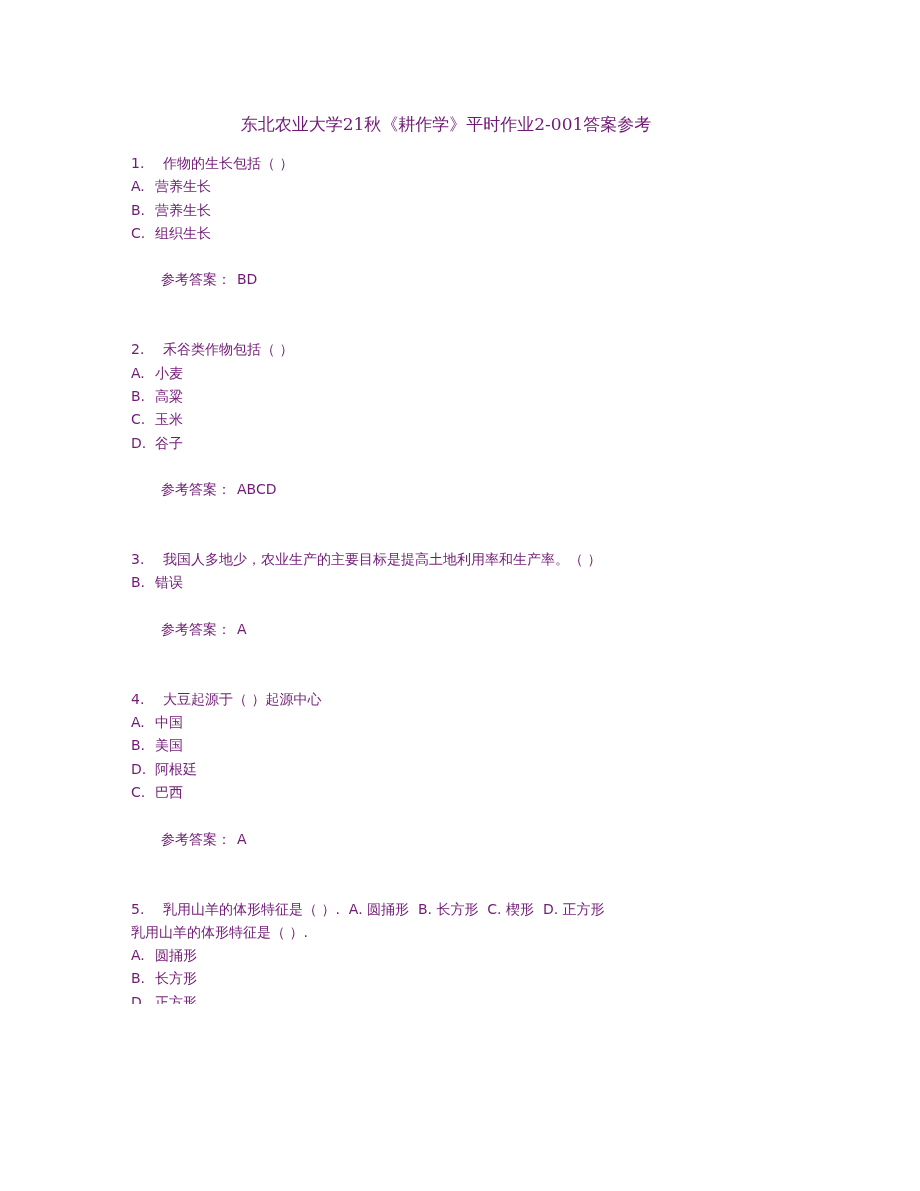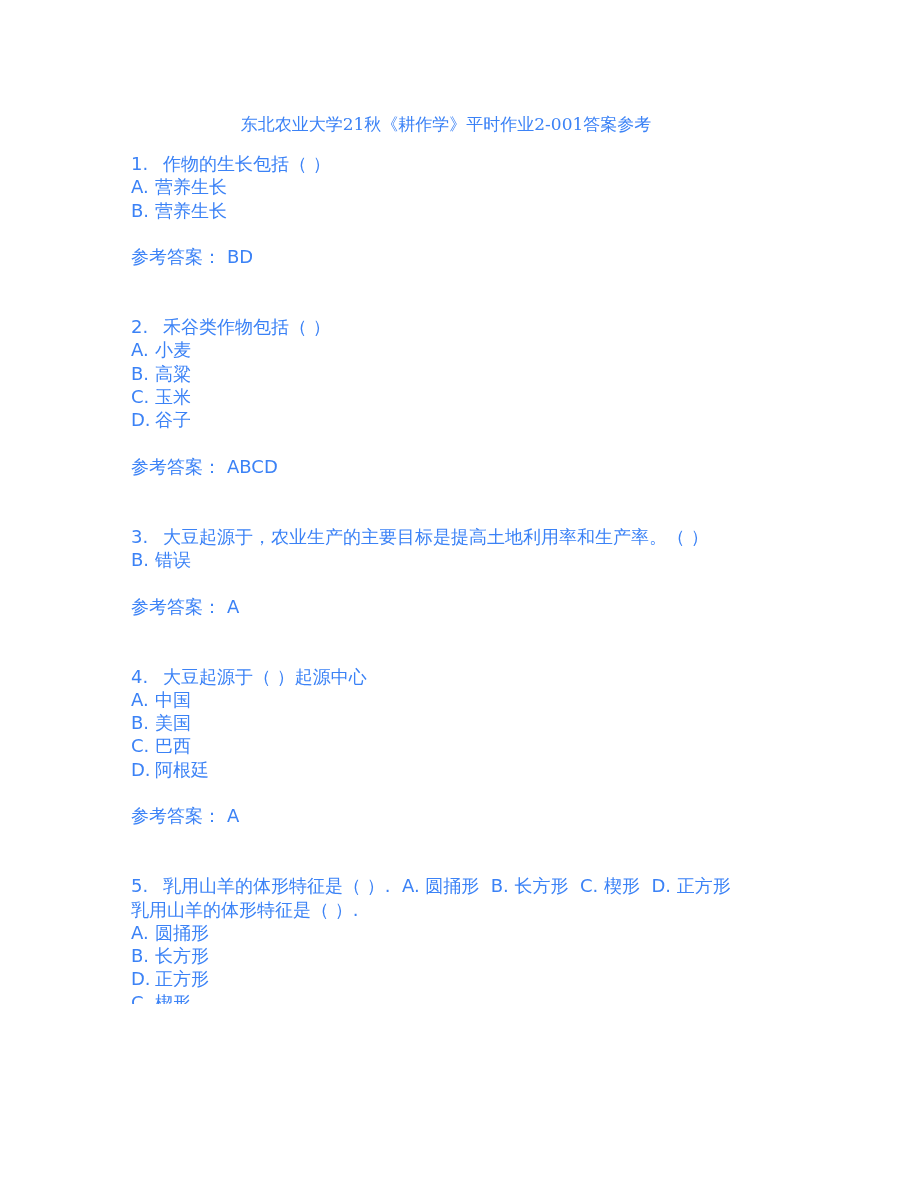--- a/index.html
+++ b/index.html
@@ -5,99 +5,101 @@
   html, body {
     margin: 0;
     padding: 0;
     background: #ffffff;
   }
   .page {
     position: relative;
     width: 920px;
     height: 1004px;
     background: #ffffff;
-    color: #3b82f6;
+    color: #701a75;
     overflow: hidden;
     font-family: "DejaVu Sans", "Liberation Sans", sans-serif;
   }
   .doc-title {
     margin-top: 112px;
     text-align: center;
     transform: translateX(-14px);
     font-family: "DejaVu Serif", "Liberation Serif", serif;
     font-size: 17px;
     line-height: 24px;
     font-weight: 400;
     white-space: pre-wrap;
   }
   .questions {
     margin: 16px 40px 0 131px;
-    font-size: 18px;
+    font-size: 14px;
     line-height: 23.3px;
   }
   .line {
     white-space: pre-wrap;
     min-height: 23.3px;
   }
   .qblock + .qblock {
     margin-top: 46.6px;
   }
   .q-num {
     display: inline-block;
     width: 32px;
   }
   .opt-key {
     display: inline-block;
     width: 24px;
   }
   .ans-line {
     margin-top: 23.3px;
+    margin-left: 30px;
   }
   .ans-value {
     margin-left: 6px;
   }
 </style>
 </head>
 <body>
 
 <div class="page">
   <div class="doc-title">东北农业大学21秋《耕作学》平时作业2-001答案参考</div>
   <div class="questions">
   <div class="qblock">
     <div class="line q-line"><span class="q-num">1.</span><span class="q-text">作物的生长包括（ ）</span></div>
 
     <div class="line opt-line"><span class="opt-key">A.</span><span class="opt-text">营养生长</span></div>
         <div class="line opt-line"><span class="opt-key">B.</span><span class="opt-text">营养生长</span></div>
+        <div class="line opt-line"><span class="opt-key">C.</span><span class="opt-text">组织生长</span></div>
     <div class="line ans-line"><span class="ans-label">参考答案：</span><span class="ans-value">BD</span></div>
   </div>
 
   <div class="qblock">
     <div class="line q-line"><span class="q-num">2.</span><span class="q-text">禾谷类作物包括（ ）</span></div>
 
     <div class="line opt-line"><span class="opt-key">A.</span><span class="opt-text">小麦</span></div>
         <div class="line opt-line"><span class="opt-key">B.</span><span class="opt-text">高粱</span></div>
         <div class="line opt-line"><span class="opt-key">C.</span><span class="opt-text">玉米</span></div>
         <div class="line opt-line"><span class="opt-key">D.</span><span class="opt-text">谷子</span></div>
     <div class="line ans-line"><span class="ans-label">参考答案：</span><span class="ans-value">ABCD</span></div>
   </div>
 
   <div class="qblock">
-    <div class="line q-line"><span class="q-num">3.</span><span class="q-text">大豆起源于，农业生产的主要目标是提高土地利用率和生产率。（ ）</span></div>
+    <div class="line q-line"><span class="q-num">3.</span><span class="q-text">我国人多地少，农业生产的主要目标是提高土地利用率和生产率。（ ）</span></div>
 
         <div class="line opt-line"><span class="opt-key">B.</span><span class="opt-text">错误</span></div>
     <div class="line ans-line"><span class="ans-label">参考答案：</span><span class="ans-value">A</span></div>
   </div>
 
   <div class="qblock">
     <div class="line q-line"><span class="q-num">4.</span><span class="q-text">大豆起源于（ ）起源中心</span></div>
 
     <div class="line opt-line"><span class="opt-key">A.</span><span class="opt-text">中国</span></div>
         <div class="line opt-line"><span class="opt-key">B.</span><span class="opt-text">美国</span></div>
+        <div class="line opt-line"><span class="opt-key">D.</span><span class="opt-text">阿根廷</span></div>
         <div class="line opt-line"><span class="opt-key">C.</span><span class="opt-text">巴西</span></div>
-        <div class="line opt-line"><span class="opt-key">D.</span><span class="opt-text">阿根廷</span></div>
     <div class="line ans-line"><span class="ans-label">参考答案：</span><span class="ans-value">A</span></div>
   </div>
 
   <div class="qblock">
     <div class="line q-line"><span class="q-num">5.</span><span class="q-text">乳用山羊的体形特征是（ ）.  A. 圆捅形  B. 长方形  C. 楔形  D. 正方形</span></div>
     <div class="line extra-line">乳用山羊的体形特征是（ ）.</div>
     <div class="line opt-line"><span class="opt-key">A.</span><span class="opt-text">圆捅形</span></div>
         <div class="line opt-line"><span class="opt-key">B.</span><span class="opt-text">长方形</span></div>
         <div class="line opt-line"><span class="opt-key">D.</span><span class="opt-text">正方形</span></div>
         <div class="line opt-line"><span class="opt-key">C.</span><span class="opt-text">楔形</span></div>

